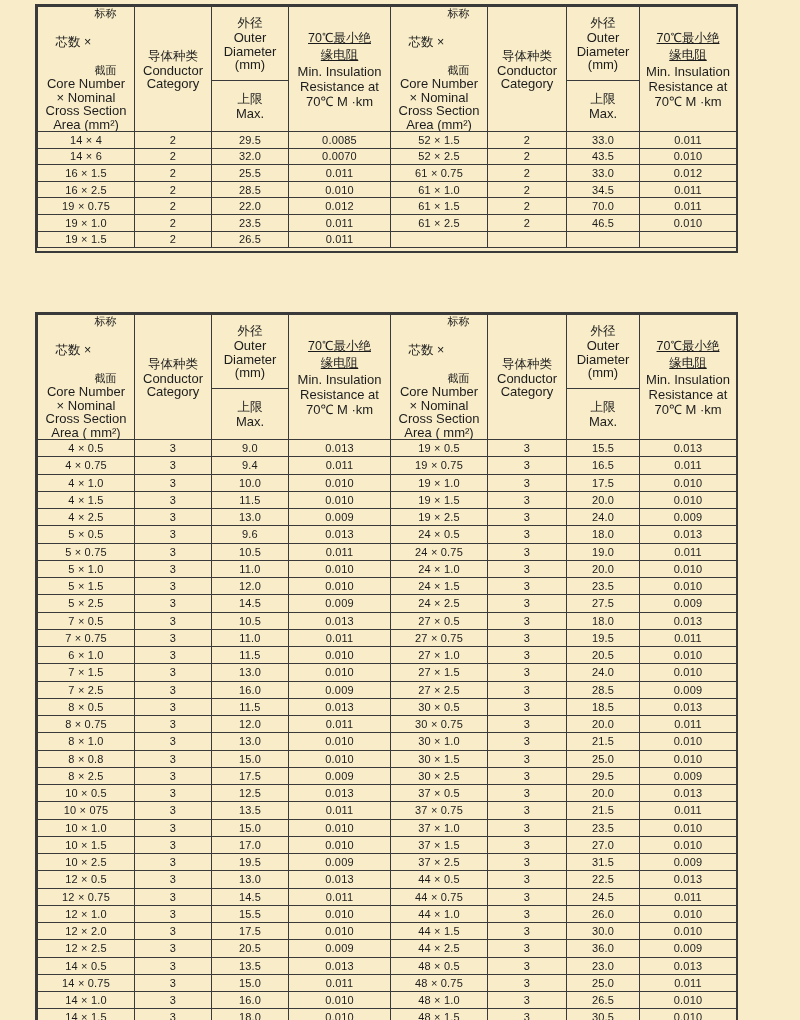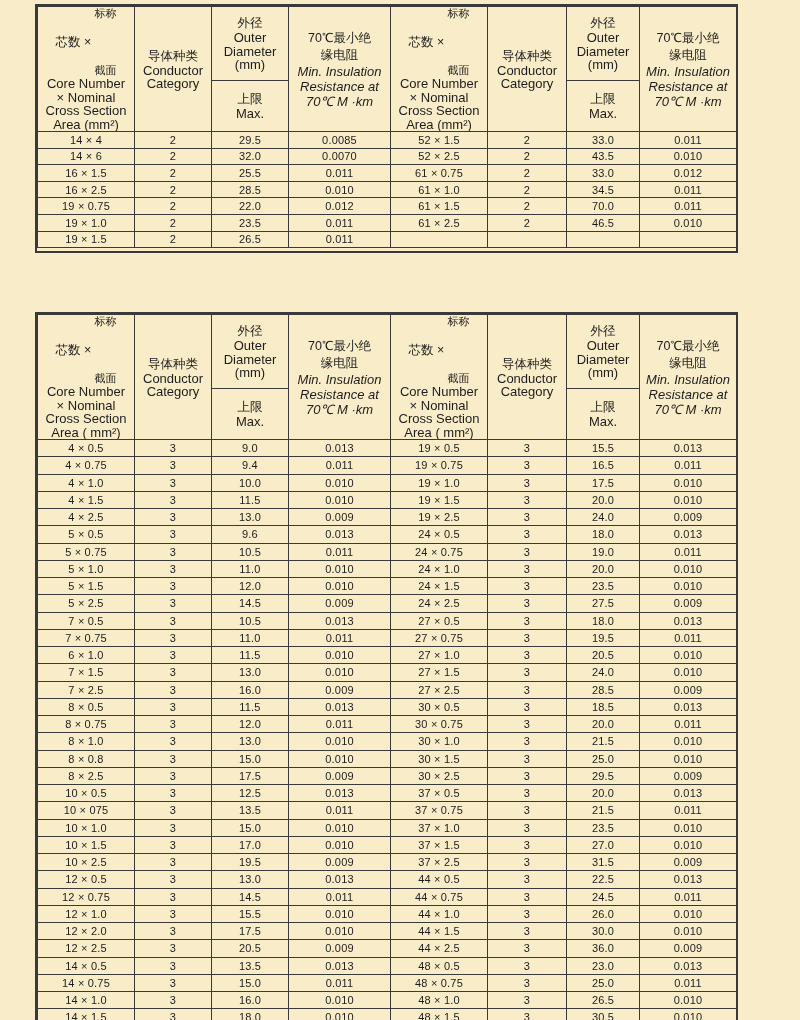--- a/index.html
+++ b/index.html
@@ -25,22 +25,22 @@
 
   tr.hdr-top { height:67px; }
   tr.hdr-sub { height:46px; }
 
   th .zh { font-size:12.5px; line-height:16px; }
   th .en { font-size:13px; line-height:13.5px; }
   th .zh-line { display:flex; justify-content:center; align-items:center;
     font-size:12.5px; line-height:14px; margin-bottom:1px; }
   th .stack { display:inline-flex; flex-direction:column; font-size:11px;
     line-height:12px; margin-left:3px;gap:45px; }
-  .res-col .zh { line-height:17px; }
-  .res-col .en { line-height:15px;font-style:italic; }
+  .res-col .zh { line-height:17px;text-decoration:underline; }
+  .res-col .en { line-height:15px; }
 </style>
 </head>
 <body>
 
 <div class="sheet">
 
   <div class="spec-table-wrap" id="table-wrap-0">
     <table>
       <colgroup>
         <col style="width:97px">

